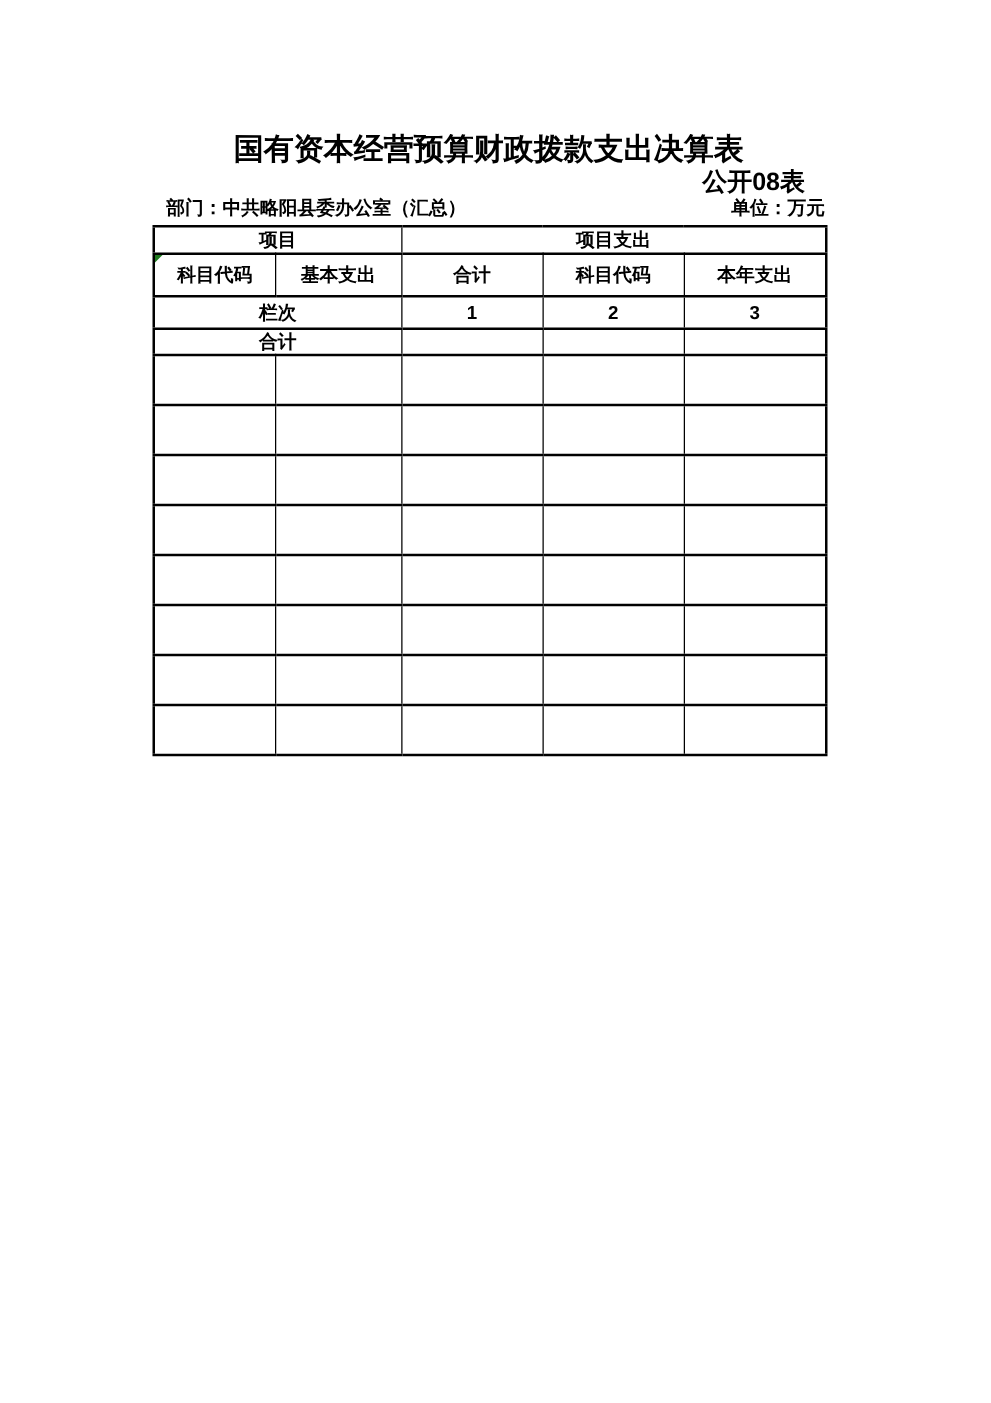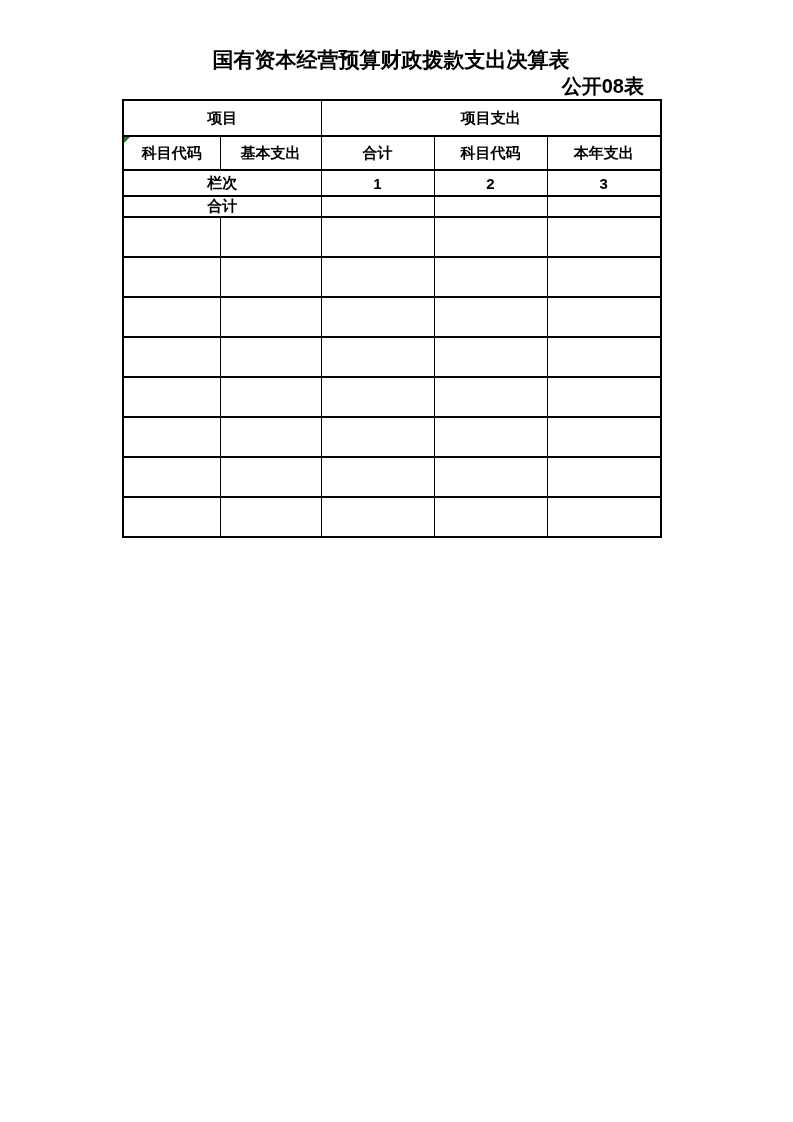--- a/index.html
+++ b/index.html
@@ -14,23 +14,23 @@
     overflow: hidden;
   }
   .content {
     position: absolute;
     left: 122px;
     top: 0;
     width: 538px;
   }
   .doc-title {
     margin: 0;
-    padding-top: 43px;
+    padding-top: 103px;
     text-align: center;
-    font-size: 21px;
+    font-size: 24px;
     line-height: 34px;
     font-weight: bold;
     white-space: nowrap;
   }
   .table-code {
     margin-top: 0;
     padding-right: 16px;
     text-align: right;
     font-size: 20px;
     line-height: 18px;
@@ -57,21 +57,21 @@
   table.fiscal td {
     border: 1px solid #000000;
     border-top-width: 2px;
     border-bottom-width: 2px;
     padding: 0;
     font-size: 15px;
     font-weight: bold;
     vertical-align: middle;
     overflow: hidden;
   }
-  tr.r-a  td { height: 36px; }
+  tr.r-a  td { height: 22px; }
   tr.r-b  td { height: 34px; }
   tr.r-c  td { height: 26px; }
   tr.r-d  td { height: 21px; }
   tr.r-e  td { height: 40px; }
   td.code-cell {
     vertical-align: bottom;
     padding-bottom: 3px;
     position: relative;
   }
   .green-marker {
@@ -96,20 +96,24 @@
 </head>
 <body>
 
 <div class="page">
   <div class="content">
 
     <h1 class="doc-title">国有资本经营预算财政拨款支出决算表</h1>
 
     <div class="table-code">公开08表</div>
 
+    <div class="meta-row">
+      <span>部门：中共略阳县委办公室（汇总）</span>
+      <span>单位：万元</span>
+    </div>
 
     <table class="fiscal">
       <colgroup>
         <col style="width:97px">
         <col style="width:101px">
         <col style="width:113px">
         <col style="width:113px">
         <col style="width:114px">
       </colgroup>
       <tbody>

